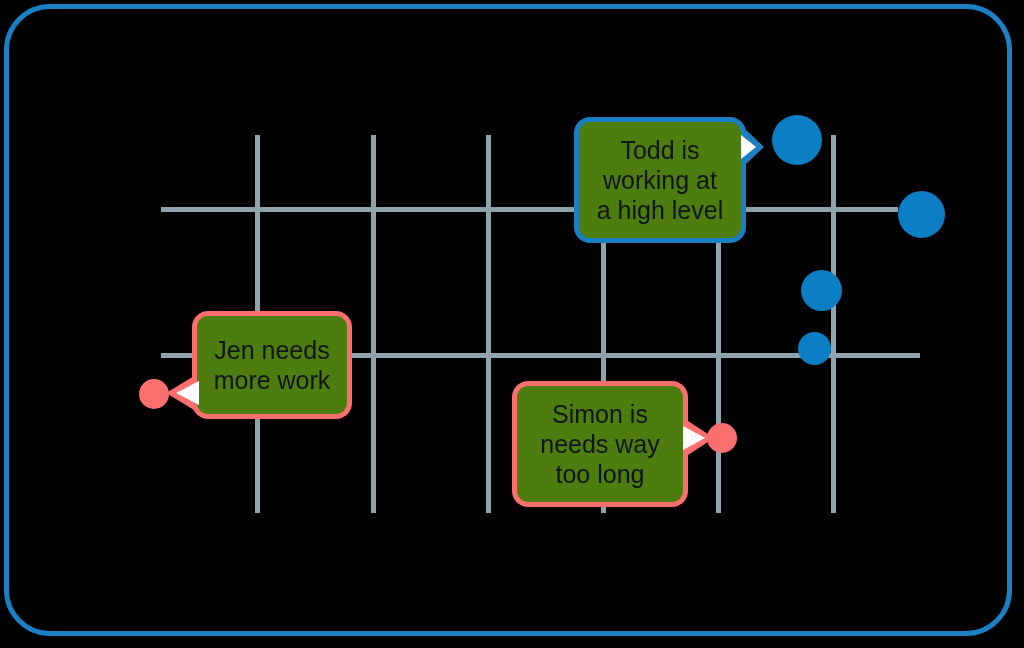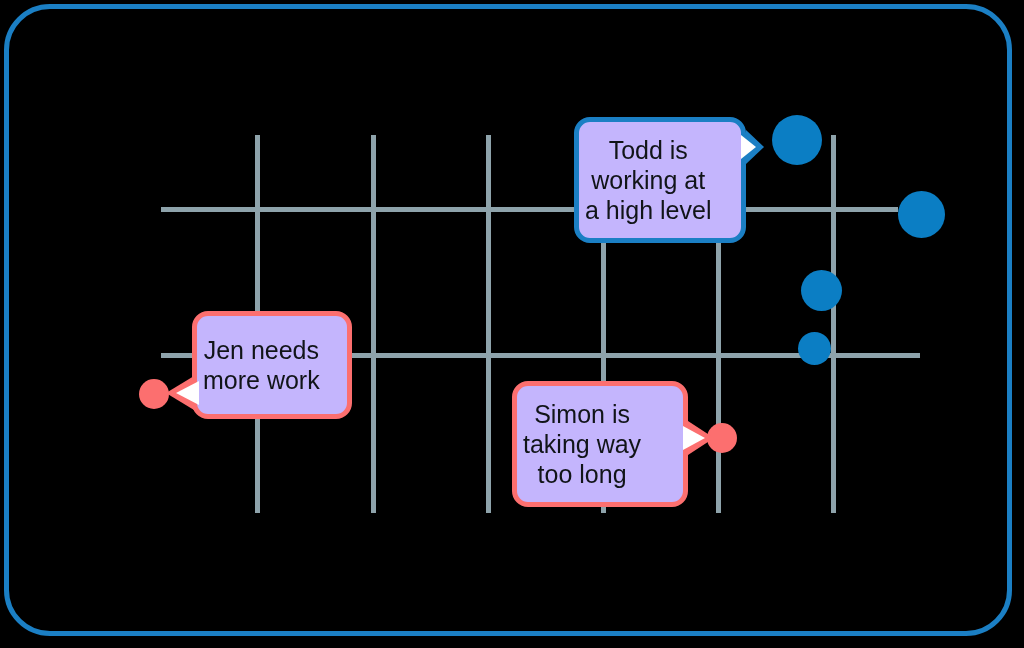--- a/index.html
+++ b/index.html
@@ -47,25 +47,25 @@
     position: absolute;
     border-radius: 50%;
   }
   .dot.blue { background: #0b7ec4; }
   .dot.red  { background: #fc6f6f; }
 
   
   .callout {
     position: absolute;
     box-sizing: border-box;
-    background: #c4b5fd;
+    background: #4d7c0f;
     border-radius: 16px;
     display: flex;
     align-items: center;
-    justify-content: flex-start;
+    justify-content: center;
     text-align: center;
     color: #111418;
     line-height: 1.2;
     z-index: 5;
   }
   .callout .txt {
     display: block;
     white-space: pre-line;
     padding: 0 6px;
   }
@@ -136,19 +136,19 @@
 
   <div class="callout red" style="left:192px; top:311px; width:160px; height:108px; font-size:25px;">
     <span class="txt">Jen needs
 more work</span>
   </div>
   <div class="tail tail-l-out" style="left:166px; top:376px; border-right:28px solid #fc6f6f;"></div>
   <div class="tail tail-l-in" style="left:176px; top:381px; border-right:23px solid #ffffff;"></div>
 
   <div class="callout red" style="left:512px; top:381px; width:176px; height:126px; font-size:25px;">
     <span class="txt">Simon is
-taking way
+needs way
 too long</span>
   </div>
   <div class="tail tail-r-out" style="left:688px; top:421px; border-left:26px solid #fc6f6f;"></div>
   <div class="tail tail-r-in" style="left:683px; top:426px; border-left:22px solid #ffffff;"></div>
 
 </div>
 
 </body></html>

